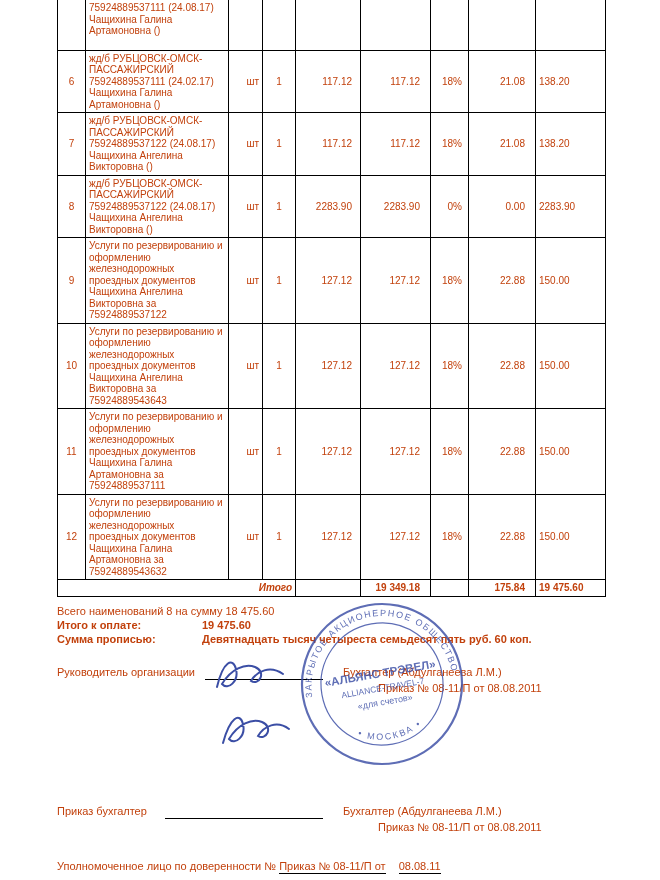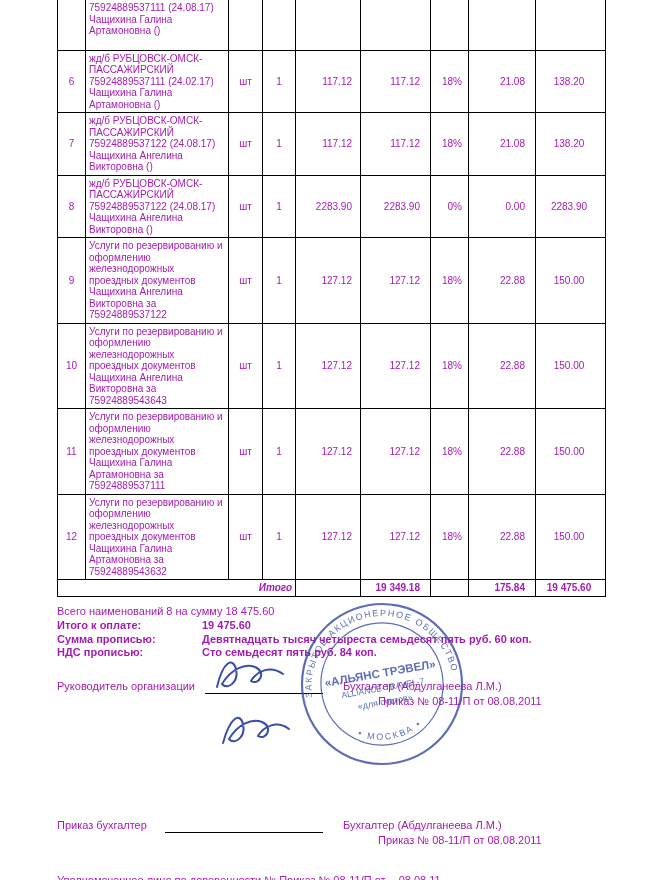--- a/index.html
+++ b/index.html
@@ -1,38 +1,38 @@
 <!DOCTYPE html>
 <html><head>
 <meta charset="utf-8">
 <style>
   * { margin:0; padding:0; box-sizing:border-box; }
   html,body { background:#e8e8e8; }
   .page {
     position:relative; width:660px; height:880px; margin:0 auto;
     background:#ffffff; overflow:hidden;
-    font-family:"Liberation Sans", sans-serif; color:#a21caf;
+    font-family:"Liberation Sans", sans-serif; color:#c2410c;
   }
   
   .invoice-table {
     border-collapse:collapse; table-layout:fixed;
     margin-left:57px; width:548px;
     font-size:10px; line-height:11.5px;
   }
   .invoice-table td { border:1px solid #000; padding:2px 3px; vertical-align:middle; }
   .invoice-table tr.partial td { border-top:none; height:50px; vertical-align:top; }
   .c-num   { text-align:center; }
   .c-desc  { text-align:left; }
-  .c-unit  { text-align:center; }
+  .c-unit  { text-align:right; }
   .c-qty   { text-align:center; }
   .c-price { text-align:right; padding-right:8px  !important; }
   .c-sum   { text-align:right; padding-right:10px !important; }
   .c-vat   { text-align:right; padding-right:6px  !important; }
   .c-vatsum{ text-align:right; padding-right:10px !important; }
-  .c-total { text-align:center; padding-right:6px  !important; }
+  .c-total { text-align:left; padding-right:6px  !important; }
   tr.totals td { font-weight:bold; height:16px; }
   tr.totals .t-label { font-style:italic; text-align:right; padding-left:4px; }
   
   .bottom { position:relative; margin:8px 0 0 57px; width:560px; font-size:11px; line-height:13.5px; }
   .kv { display:flex; }
   .kv .k { width:145px; font-weight:bold; flex:none; }
   .kv .v { font-weight:bold; }
   .plainline { margin-bottom:1px; }
   .sig-row { display:flex; margin-top:20px; }
   .sig-row .lbl { flex:none; }
@@ -179,24 +179,20 @@
     <div class="plainline">Всего наименований 8 на сумму 18 475.60</div>
 
     <div class="kv">
       <span class="k">Итого к оплате:</span>
       <span class="v">19 475.60</span>
     </div>
     <div class="kv">
       <span class="k">Сумма прописью:</span>
       <span class="v">Девятнадцать тысяч четыреста семьдесят пять руб.  60 коп.</span>
     </div>
-    <div class="kv">
-      <span class="k">НДС прописью:</span>
-      <span class="v">Сто семьдесят пять руб.  84 коп.</span>
-    </div>
 
     <div class="sig-row">
       <span class="lbl" style="width:148px">Руководитель организации</span>
       <span class="uline" style="width:118px"></span>
       <span class="sig-right">
         <span>Бухгалтер (Абдулганеева Л.М.)</span>
         <div class="order">Приказ № 08-11/П от 08.08.2011</div>
       </span>
     </div>
 

